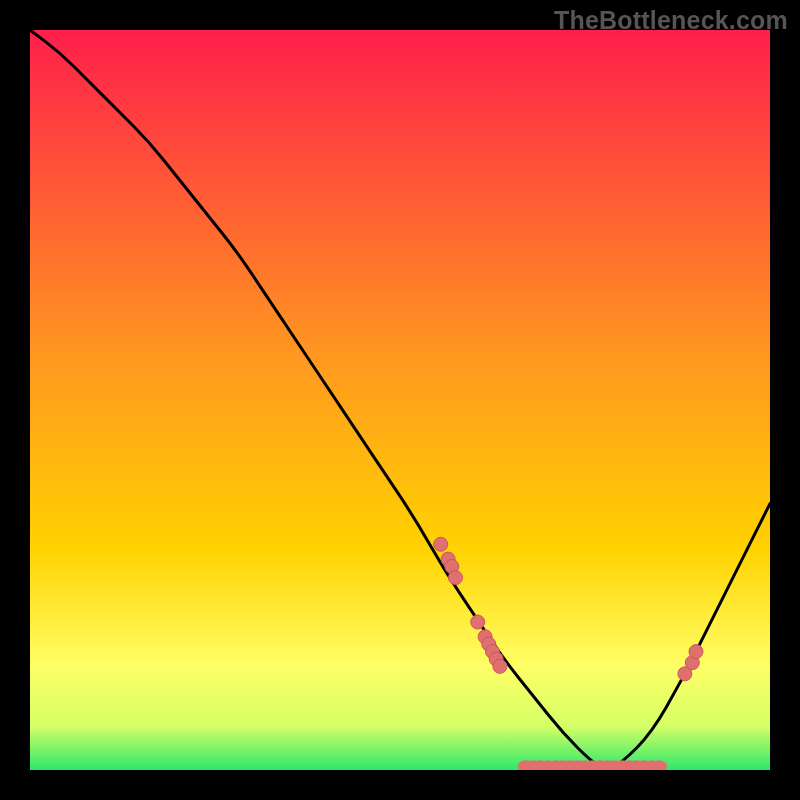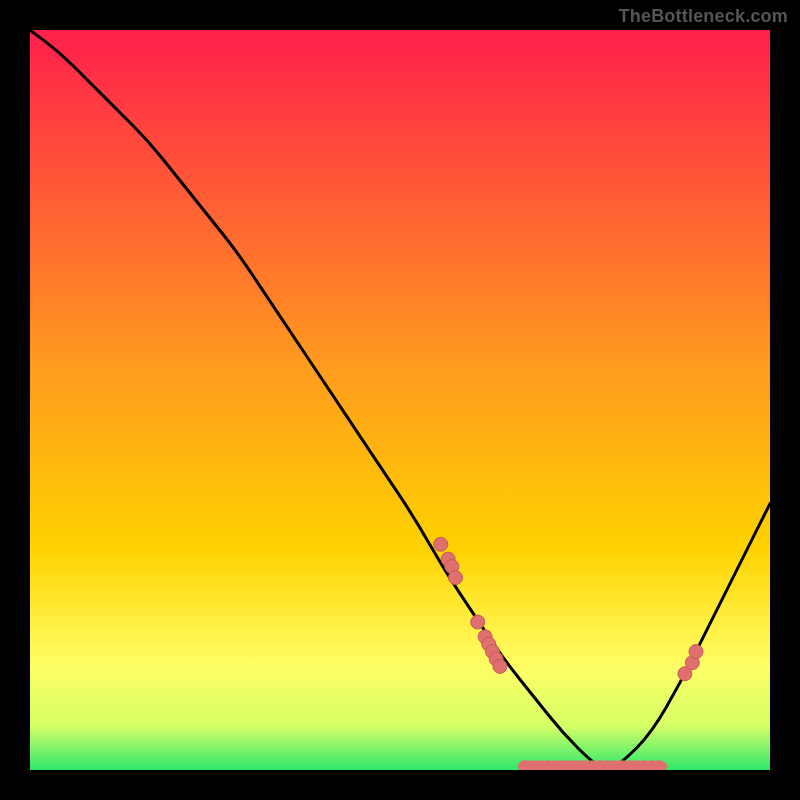--- a/index.html
+++ b/index.html
@@ -17,21 +17,21 @@
     top: 30px;
     width: 740px;
     height: 740px;
     background: #000;
   }
   .watermark {
     position: absolute;
     top: 6px;
     right: 12px;
     color: #555;
-    font-size: 18px;
+    font-size: 25px;
     font-weight: 600;
     letter-spacing: 0.2px;
     z-index: 10;
   }
   svg {
     display: block;
   }
 </style>
 </head>
 <body>

